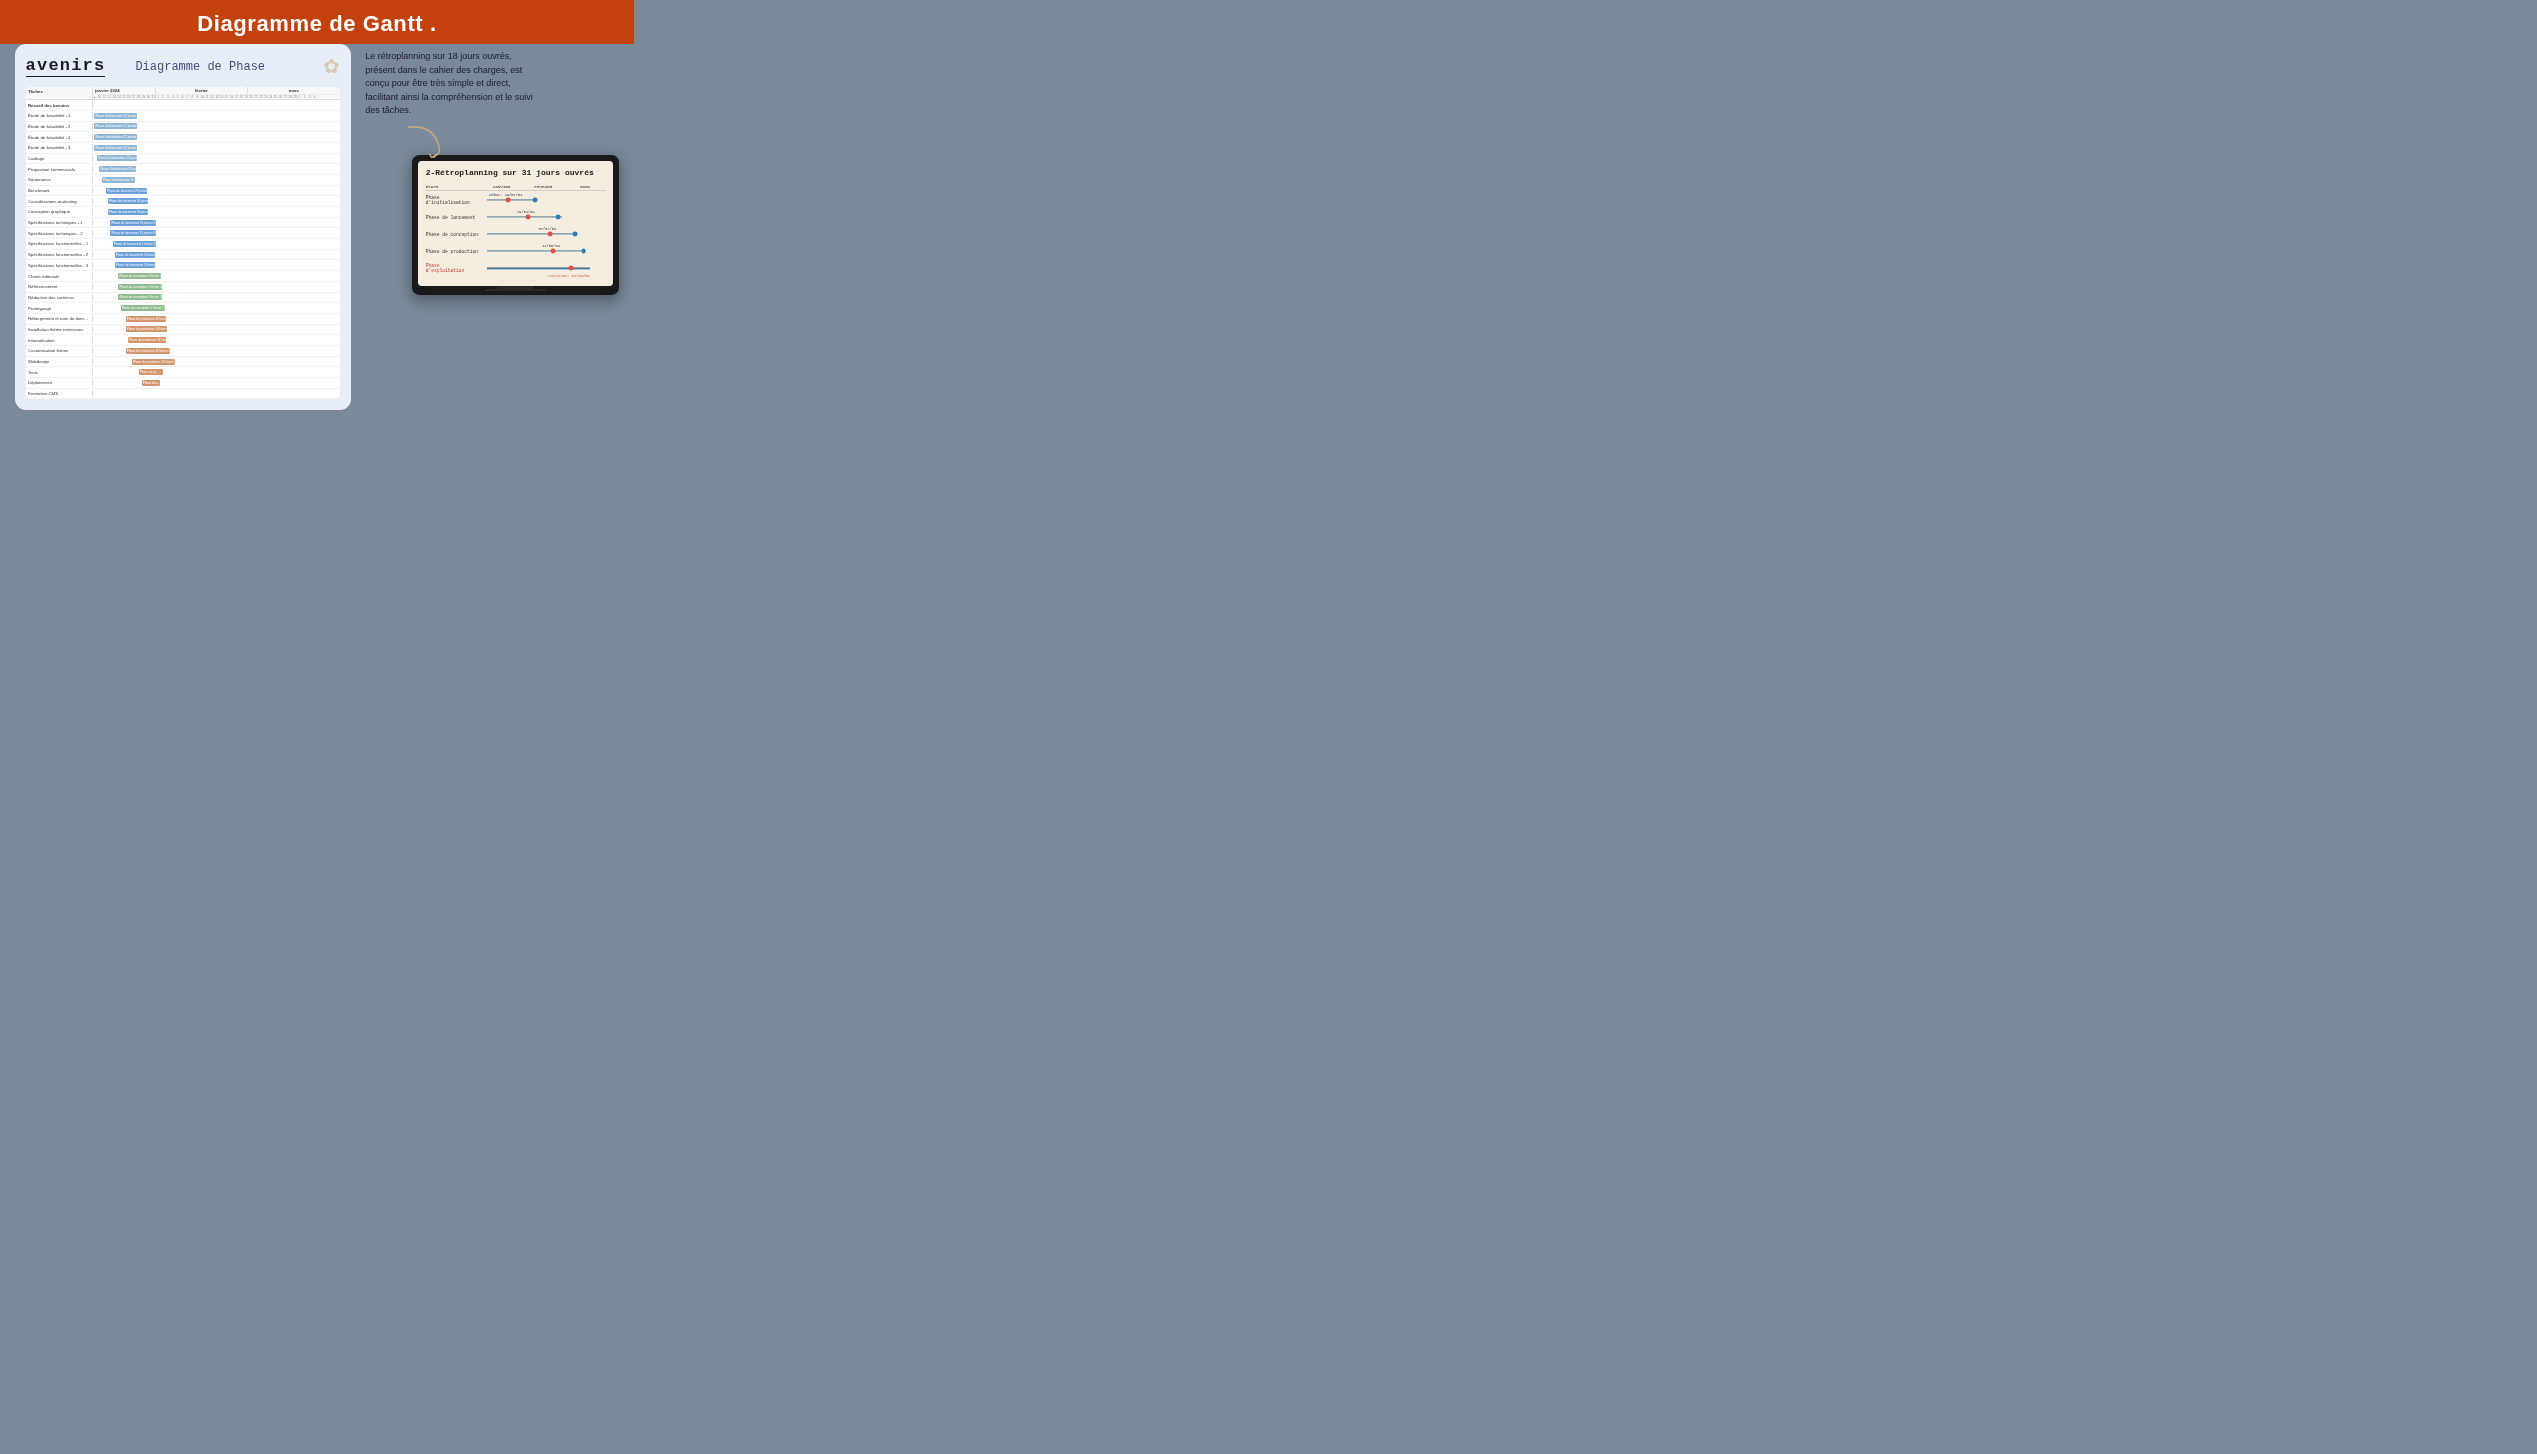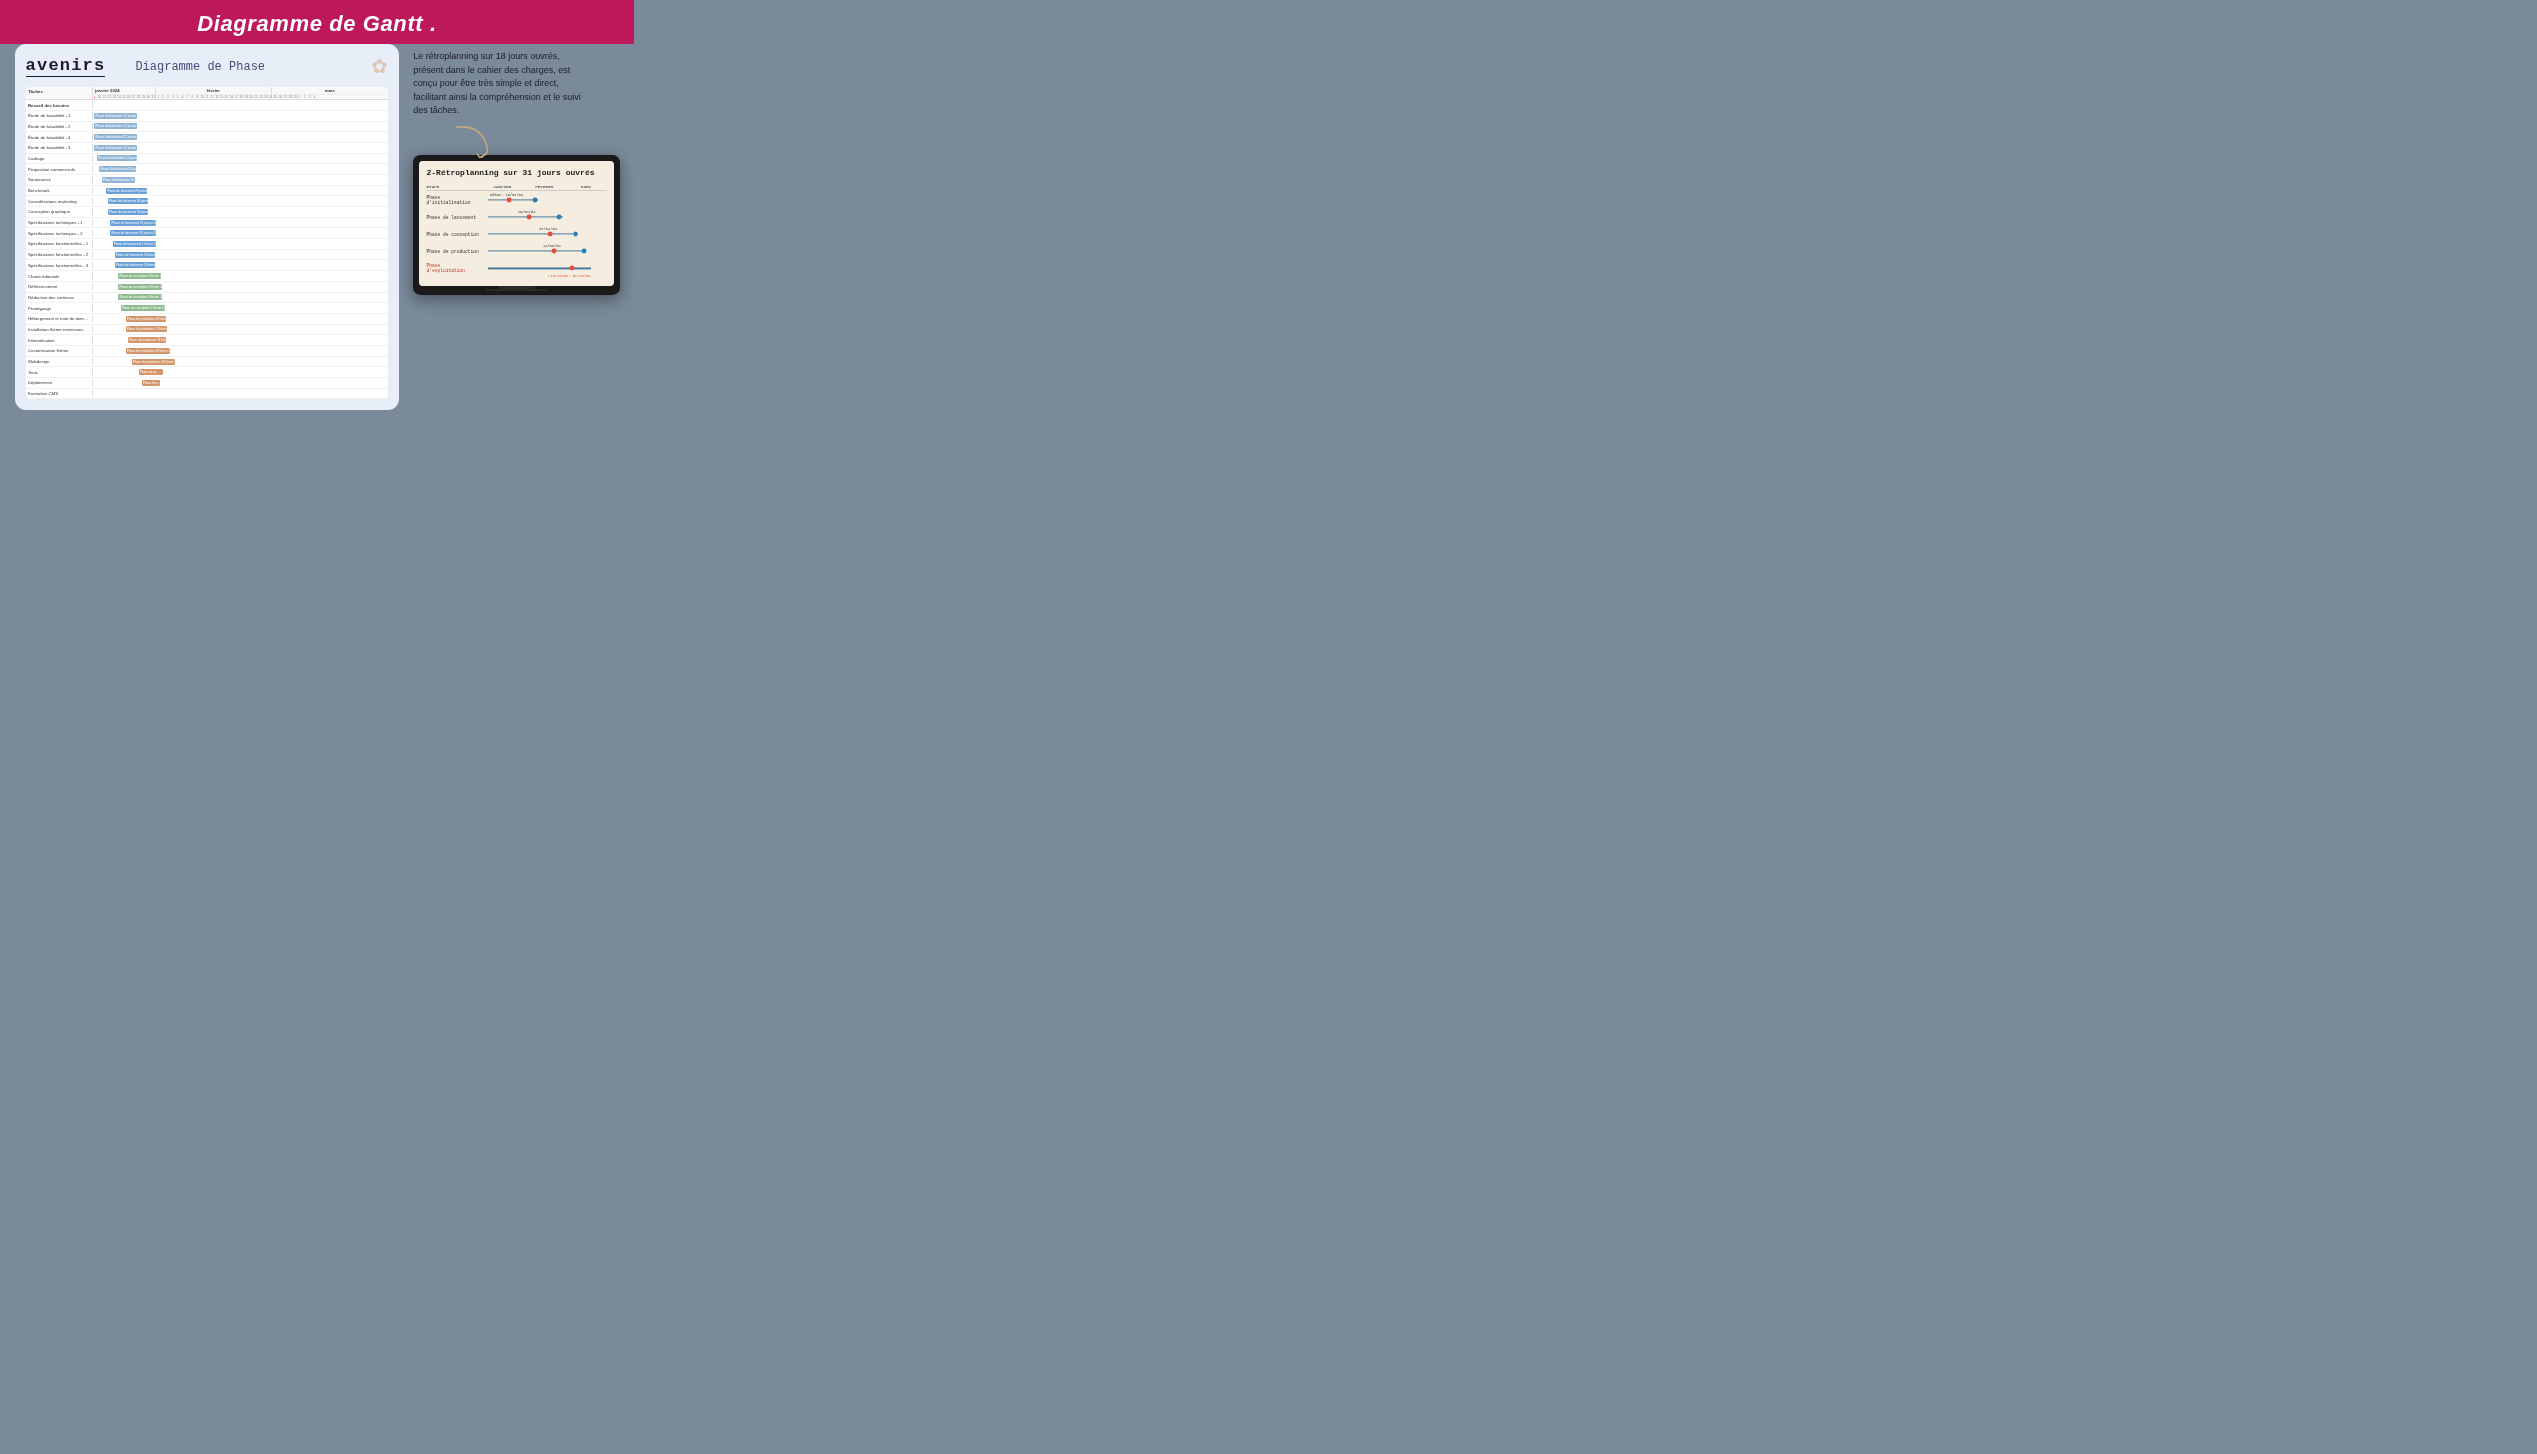--- a/index.html
+++ b/index.html
@@ -5,45 +5,44 @@
     * { margin: 0; padding: 0; box-sizing: border-box; }
     body {
       font-family: 'Arial', sans-serif;
       background: #7a8a9a;
       width: 634px;
       min-height: 363px;
       overflow: hidden;
     }
 
     .header {
-      background: #be185d;
+      background: #c2410c;
       padding: 11px 24px 7.3px 24px;
       text-align: center;
-      font-style: italic;
     }
     .header h1 {
       color: white;
       font-size: 22px;
       font-weight: 900;
       letter-spacing: 0.6px;
     }
 
     .main-content {
       display: flex;
       gap: 14.6px;
       padding: 0 14.6px 9.7px 14.6px;
       align-items: flex-start;
     }
 
     
     .gantt-panel {
       background: #e8eef8;
       border-radius: 11px;
       padding: 11px;
-      width: 384px;
+      width: 336px;
       min-height: 317px;
       flex-shrink: 0;
     }
 
     .gantt-header {
       display: flex;
       align-items: center;
       gap: 12px;
       margin-bottom: 8.5px;
     }

